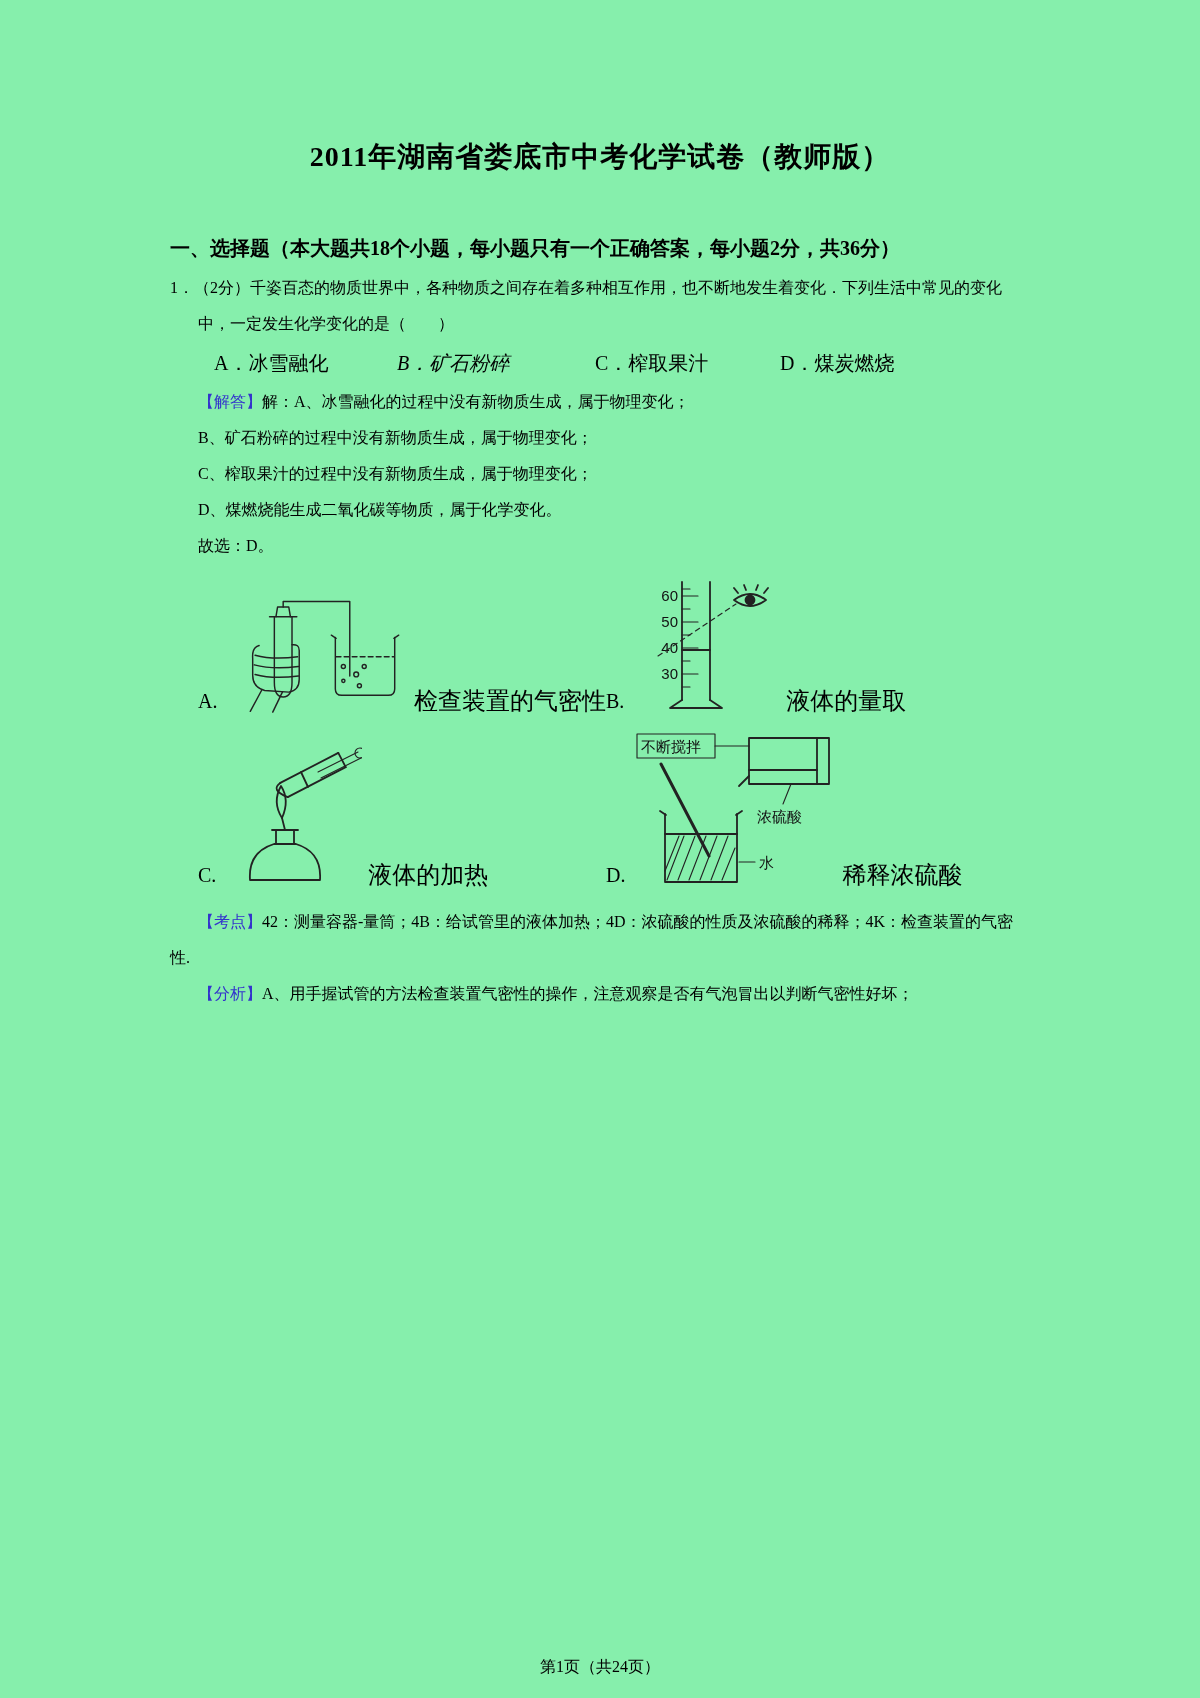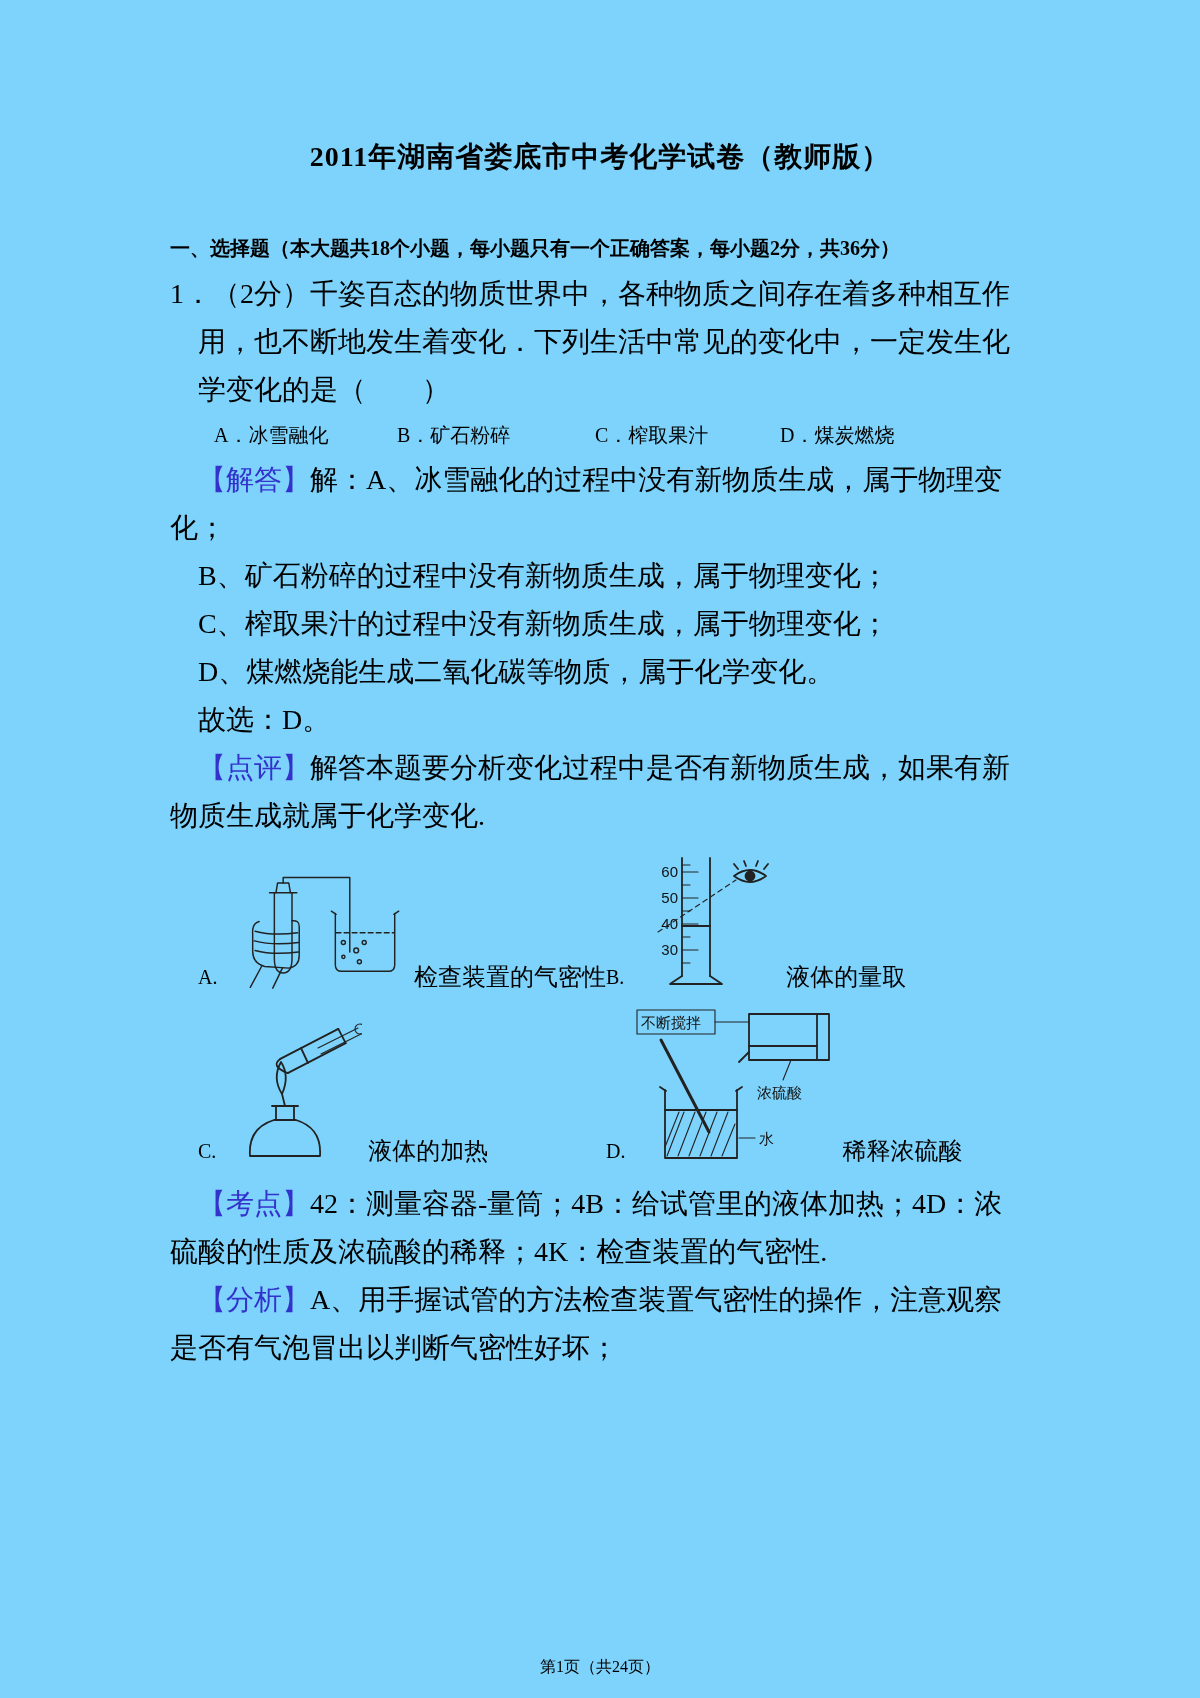--- a/index.html
+++ b/index.html
@@ -1,32 +1,32 @@
 <!DOCTYPE html>
 <html><head>
 <meta charset="utf-8">
 <style>
   * { margin:0; padding:0; box-sizing:border-box; }
   html,body { background:#fff; }
   .page {
     position:relative; width:1200px; height:1698px; margin:0 auto;
-    background:#7dd3fc; color:#000;
+    background:#86efac; color:#000;
     font-family:"Liberation Serif","DejaVu Serif",serif;
     overflow:hidden;
   }
   .content { position:absolute; left:170px; top:0; width:860px; }
   .title { margin-top:138px; text-align:center; font-size:28px; font-weight:bold; letter-spacing:1px; }
   .section-heading { margin-top:50px; font-size:20px; font-weight:bold; line-height:44px; }
-  p.body { font-size:28px; line-height:48px; }
+  p.body { font-size:16px; line-height:36px; }
   .hang { padding-left:28px; text-indent:-28px; }   
   .ind  { text-indent:28px; }                       
   .ml   { margin-left:28px; }
   .blue { color:#3333cc; }
   .options { display:flex; margin-left:44px; font-size:20px; line-height:42px; }
-  .opt-a { width:183px; } .opt-b { width:198px; } .opt-c { width:185px; }
+  .opt-a { width:183px; } .opt-b { width:198px;font-style:italic; } .opt-c { width:185px; }
   .figrow { display:flex; margin:12px 0 12px 28px; }
   .figcell { display:flex; align-items:flex-end; }
   .figcell.left { width:408px; flex-shrink:0; }
   .figlabel { font-size:20px; line-height:34px; margin-right:6px; }
   .figcap { font-size:24px; line-height:34px; margin-left:6px; white-space:nowrap; }
   svg { display:block; }
   svg text { font-family:"Liberation Sans","DejaVu Sans",sans-serif; fill:#111; }
   .lineart { stroke:#222; fill:none; stroke-width:1.8; stroke-linecap:round; stroke-linejoin:round; }
   .thin { stroke-width:1.1; }
   .footer { position:absolute; bottom:20px; left:0; width:100%; text-align:center; font-size:16px; }
@@ -51,21 +51,20 @@
       </div>
 
 
 
       <p class="body ind"><span class="blue">【解答】</span><span>解：A、冰雪融化的过程中没有新物质生成，属于物理变化；</span></p>
       <p class="body ml">B、矿石粉碎的过程中没有新物质生成，属于物理变化；</p>
       <p class="body ml">C、榨取果汁的过程中没有新物质生成，属于物理变化；</p>
       <p class="body ml">D、煤燃烧能生成二氧化碳等物质，属于化学变化。</p>
       <p class="body ml">故选：D。</p>
 
-      <p class="body ind"><span class="blue">【点评】</span><span>解答本题要分析变化过程中是否有新物质生成，如果有新物质生成就属于化学变化.</span></p>
     </section>
 
     <section>
 
       <div class="figrow">
 
         <div class="figcell left">
           <span class="figlabel">A.</span>
           <svg width="200" height="124" viewBox="0 0 230 142">
             <g class="lineart">

